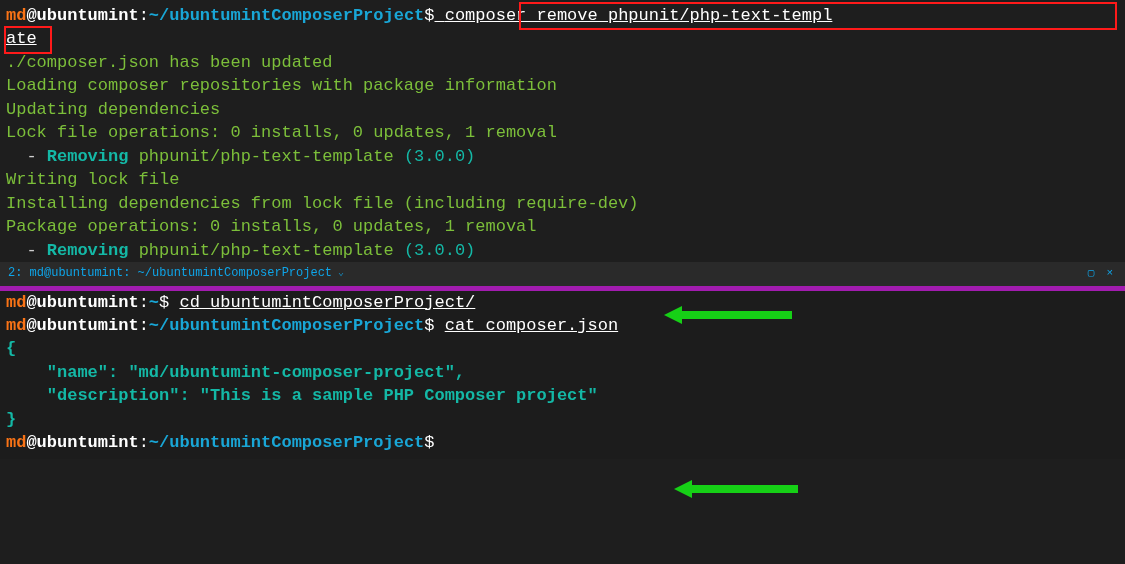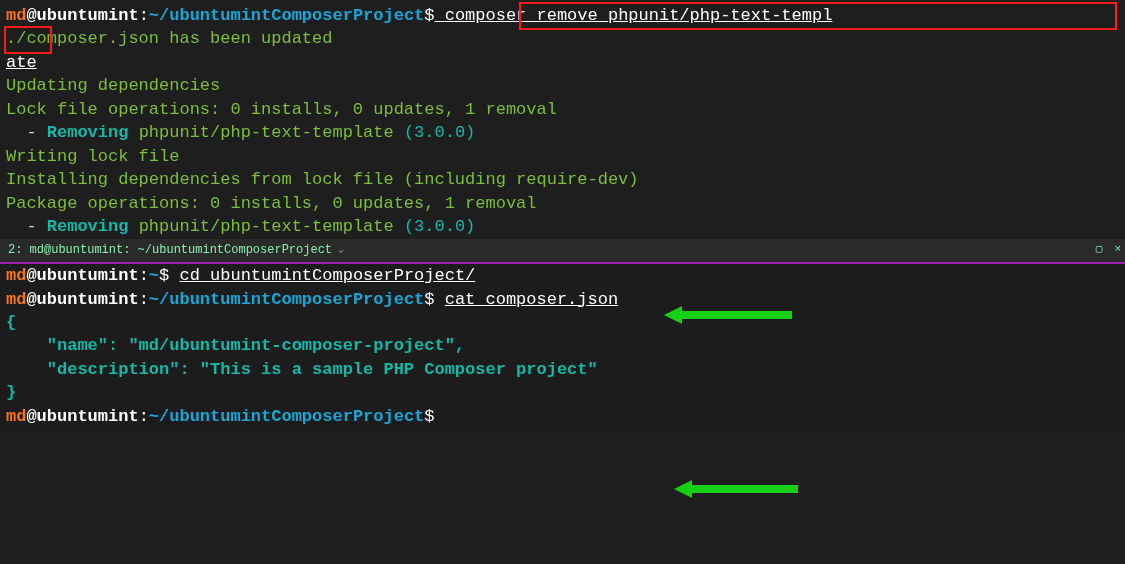--- a/index.html
+++ b/index.html
@@ -19,26 +19,26 @@
     padding: 4px 6px 0 6px;
     background: #1e1e1e;
   }
   .terminal-bottom {
     background: #1c1c1c;
     position: relative;
   }
   .term-header {
     background: #2a2a2a;
     font-size: 12px;
-    color: #86efac;
-    padding: 3px 4px 4px 8px;
+    color: #0ea5e9;
+    padding: 3px 12px 4px 8px;
     display: flex;
     align-items: center;
     justify-content: space-between;
-    border-bottom: 2px solid #a21caf;
+    border-bottom: 5px solid #a21caf;
   }
   .term-header-left {
     display: flex;
     align-items: center;
     gap: 6px;
   }
   .term-header-right {
     display: flex;
     align-items: center;
     gap: 12px;
@@ -92,22 +92,23 @@
   }
   .arrow1 { left: 664px; top: 306px; }
   .arrow2 .arrow-shaft { width: 106px; }
   .arrow2 { left: 674px; top: 480px; }
 </style>
 </head>
 <body>
 
 <div class="terminal-top">
   <div class="line"><span class="user">md</span><span class="at">@</span><span class="host">ubuntumint</span><span class="colon">:</span><span class="path">~/ubuntumintComposerProject</span><span class="dollar">$</span><span class="cmd"> </span><span class="cmd">composer remove phpunit/php-text-templ</span></div>
+  <div class="line"><span class="cmd">ate</span></div>
   <div class="line green">./composer.json has been updated</div>
-  <div class="line"><span class="cmd">ate</span></div>
+  <div class="line green">Loading composer repositories with package information</div>
   <div class="line green">Updating dependencies</div>
   <div class="line green">Lock file operations: 0 installs, 0 updates, 1 removal</div>
   <div class="line"><span>  - </span><span class="white bold">Removing </span><span class="green">phpunit/php-text-template </span><span class="white">(</span><span class="white">3.0.0</span><span class="white">)</span></div>
   <div class="line green">Writing lock file</div>
   <div class="line green">Installing dependencies from lock file (including require-dev)</div>
   <div class="line green">Package operations: 0 installs, 0 updates, 1 removal</div>
   <div class="line"><span>  - </span><span class="white bold">Removing </span><span class="green">phpunit/php-text-template </span><span class="white">(</span><span class="white">3.0.0</span><span class="white">)</span></div>
 </div>
 
 <div class="terminal-bottom">

